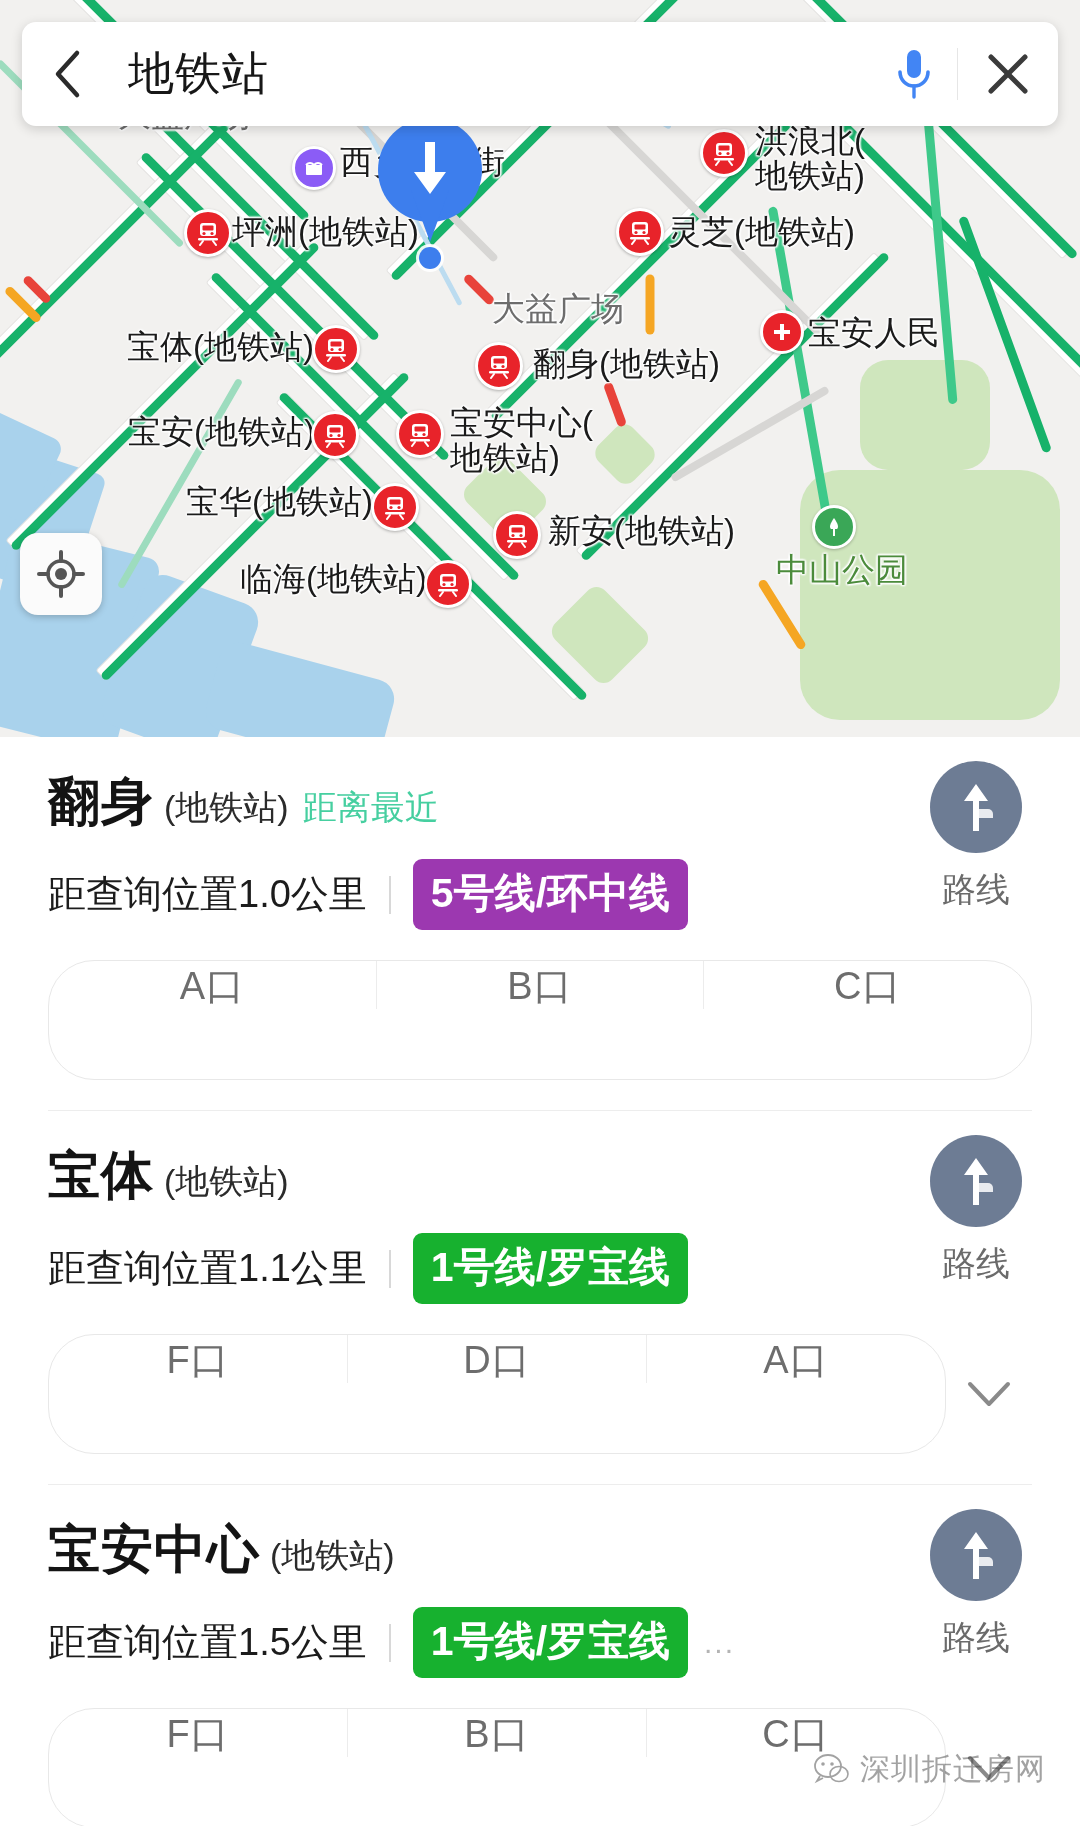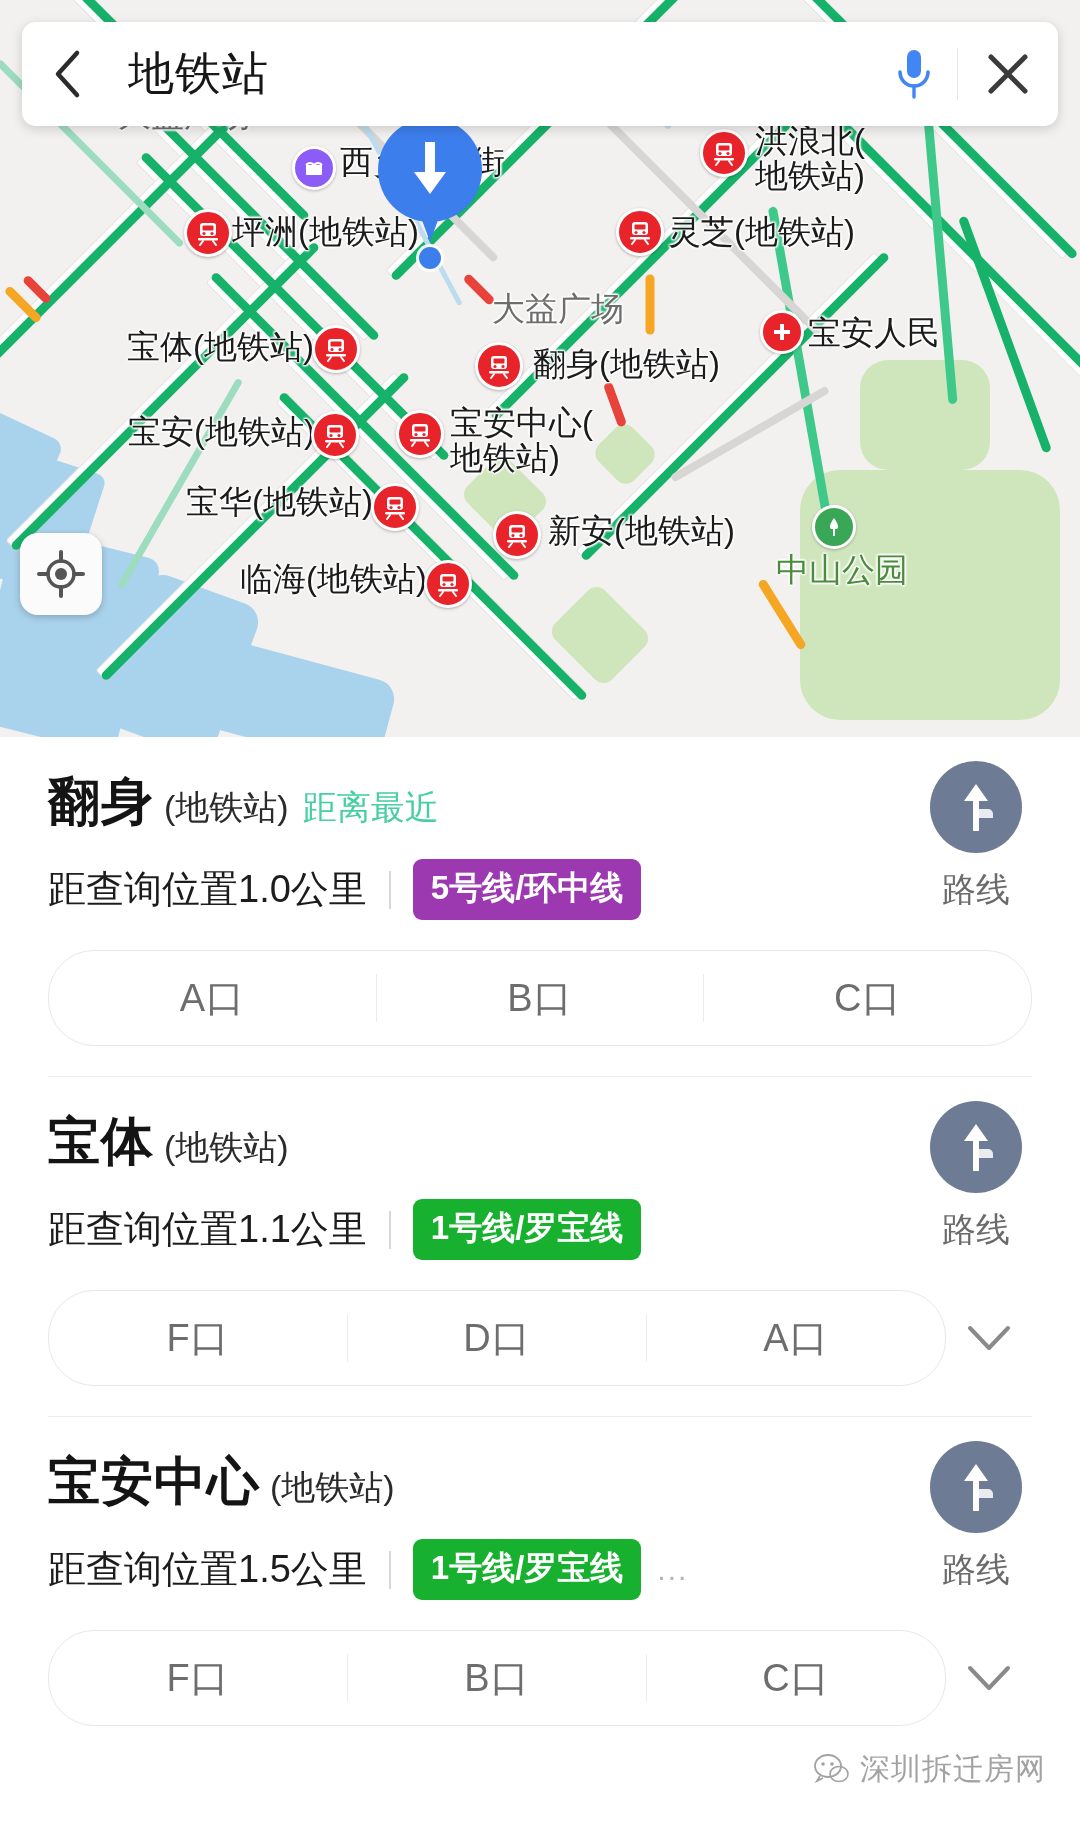--- a/index.html
+++ b/index.html
@@ -139,29 +139,29 @@
     font-size:52px; font-weight:bold; color:#141414; letter-spacing:1px;
     font-family:"Liberation Sans","DejaVu Sans",sans-serif;
   }
   .st-kind { font-size:34px; color:#2b2b2b; margin-left:10px; }
   .st-tag-near { font-size:34px; color:#46cfa0; margin-left:14px; }
 
   .row-meta { display:flex; align-items:center; margin-top:22px; }
   .dist { font-size:38px; color:#1c1c1c; letter-spacing:0px; }
   .meta-div { width:2px; height:38px; background:#d8d8d8; margin:0 22px; }
   .line-badge {
-    font-size:33px; color:#ffffff; padding:7px 18px 9px 18px; border-radius:9px;
+    font-size:41px; color:#ffffff; padding:7px 18px 9px 18px; border-radius:9px;
     font-weight:bold; letter-spacing:0px; white-space:nowrap;
   }
   .more-dots { font-size:30px; color:#b4b4b4; margin-left:16px; letter-spacing:2px;}
 
   .exit-row { display:flex; align-items:center; margin-top:30px; }
   .exit-pill {
-    flex:1; height:96px; border:1px solid #e8e8e8; border-radius:46px;
-    display:flex; align-items:center; background:#fff;
+    flex:1; height:120px; border:1px solid #e8e8e8; border-radius:46px;
+    display:flex; background:#fff;
   }
   .exit-cell {
     flex:1; text-align:center; font-size:38px; color:#6d6d6d;
     letter-spacing:1px;
   }
   .exit-vdiv { width:1px; height:48px; background:#ececec; }
   .chev { width:86px; display:flex; align-items:center; justify-content:center; cursor:pointer;}
   .chev svg { width:46px; height:30px; }
 
   .route-btn {

